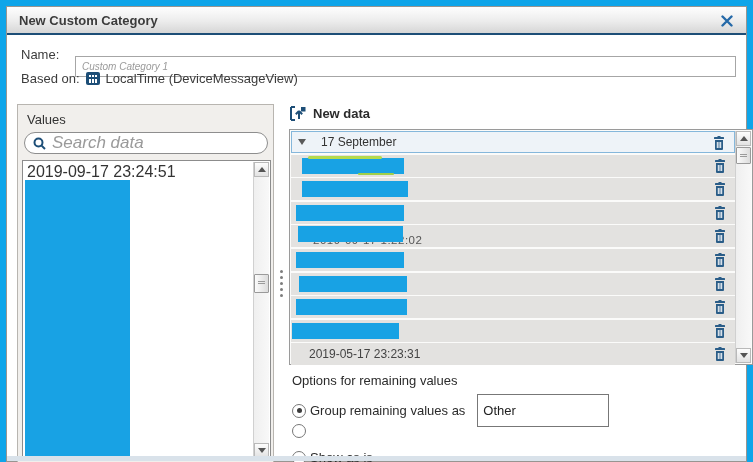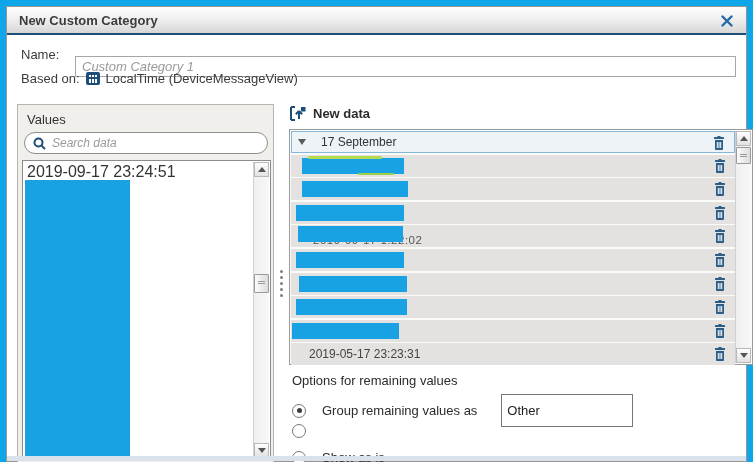--- a/index.html
+++ b/index.html
@@ -8,32 +8,32 @@
   .dialog { position:absolute; left:6px; top:6px; width:741px; height:456px; background:#fff; border:1px solid #979591; }
 
   
   .titlebar { position:relative; height:28px; background:linear-gradient(#fefefe,#ececec 55%,#d6d6d6); border-bottom:2px solid #1d4e77; display:flex; align-items:center; padding:0 12px; }
   .titlebar .title { font-size:13px; font-weight:bold; color:#3c3c3c; }
   .close-btn { position:absolute; right:10px; top:5px; width:18px; height:18px; display:flex; align-items:center; justify-content:center; cursor:pointer; }
 
   
   .name-row { position:absolute; left:14px; top:36px; right:10px; height:22px; display:flex; align-items:center; }
   .name-row label { font-size:13px; color:#3c3c3c; width:54px; }
-  .name-input { flex:1; height:21px; border:1px solid #a6a6a6; background:#fff; font-size:13px; font-style:italic; color:#444; padding:0 6px; font-family:"Liberation Sans", sans-serif;margin-top:24px; }
+  .name-input { flex:1; height:21px; border:1px solid #a6a6a6; background:#fff; font-size:10px; font-style:italic; color:#444; padding:0 6px; font-family:"Liberation Sans", sans-serif;margin-top:24px; }
   .name-input::placeholder { color:#9a9a9a; font-style:italic; }
   .basedon-row { position:absolute; left:14px; top:64px; display:flex; align-items:center; gap:6px; font-size:13px; color:#3c3c3c; }
   .col-icon { width:14px; height:13px; background:#1d4e77; border-radius:2px; position:relative; }
   .col-icon::before { content:""; position:absolute; left:3px; top:3px; width:2px; height:8px; background:#fff; box-shadow:3px 0 0 #fff, 6px 0 0 #fff; }
   .col-icon::after { content:""; position:absolute; left:3px; top:5px; width:8px; height:2px; background:#1d4e77; }
 
   
   .values-panel { position:absolute; left:10px; top:97px; width:257px; height:359px; background:#f1efec; border:1px solid #b8b5b0; }
   .values-title { font-size:13px; color:#333; padding:7px 0 0 9px; }
   .search-box { position:absolute; left:6px; top:27px; width:244px; height:22px; background:#fff; border:1px solid #8e8e8e; border-radius:11px; display:flex; align-items:center; padding:0 8px; gap:6px; }
-  .search-box .ph { font-size:12px; font-style:italic; color:#9a9a9a; }
+  .search-box .ph { font-size:17px; font-style:italic; color:#9a9a9a; }
   .values-list { position:absolute; left:4px; top:55px; width:249px; height:300px; background:#fff; border:1px solid #8c8c8c; }
   .values-list .item-text { font-size:16px; color:#333; padding:2px 0 2px 4px; }
   .big-redaction { position:absolute; left:2px; top:19px; width:105px; bottom:1px; background:#18a2e4; }
 
   
   .vscroll { position:absolute; top:1px; right:1px; bottom:1px; width:16px; background:linear-gradient(to right,#efefef,#f8f8f8); border-left:1px solid #d0d0d0; }
   .sb-btn { position:absolute; left:0; width:15px; height:15px; background:linear-gradient(#fdfdfd,#e2e2e2); border:1px solid #b9b9b9; display:flex; align-items:center; justify-content:center; }
   .sb-up { top:0; }
   .sb-down { bottom:0; }
   .tri-up { width:0; height:0; border-left:4px solid transparent; border-right:4px solid transparent; border-bottom:5px solid #555; }
@@ -56,21 +56,21 @@
   .lrow .glabel { font-size:12px; color:#333; }
   .lrow .vlabel { font-size:12px; color:#444; margin-left:18px; }
   .redact { position:absolute; top:3px; height:16px; background:#18a2e4; z-index:1; }
   .redact.smudged::before { content:""; position:absolute; top:-2px; left:6%; width:72%; height:3px; background:#b5da4d; border-radius:2px; }
   .redact.smudged::after { content:""; position:absolute; bottom:-1px; right:10%; width:35%; height:2px; background:#9fcf49; border-radius:2px; }
   .partial-text { position:absolute; left:22px; top:9px; font-size:11.5px; color:#555; z-index:0; letter-spacing:0.5px; }
   .trash { position:absolute; right:8px; top:4px; width:14px; height:15px; cursor:pointer; z-index:2; }
 
   
   .options-title { position:absolute; left:285px; top:366px; font-size:13px; color:#2b2b2b; }
-  .radio-row { position:absolute; left:285px; display:flex; align-items:center; gap:16px; font-size:13px; color:#2b2b2b; }
+  .radio-row { position:absolute; left:285px; display:flex; align-items:center; gap:4px; font-size:13px; color:#2b2b2b; }
   .radio { width:14px; height:14px; border:1px solid #777; border-radius:50%; background:#fff; position:relative; flex:0 0 14px; }
   .radio.on::after { content:""; position:absolute; left:3.5px; top:3.5px; width:5px; height:5px; border-radius:50%; background:#3c3c3c; }
   .other-input { width:132px; height:33px; border:1px solid #777; font-size:13px; color:#222; padding:0 5px; margin-left:8px; font-family:"Liberation Sans", sans-serif; }
 
   .bottom-strip { position:absolute; left:0; right:0; bottom:0; height:5px; background:#d9e2ea; }
 </style>
 </head>
 <body>
 
 <div class="frame">

